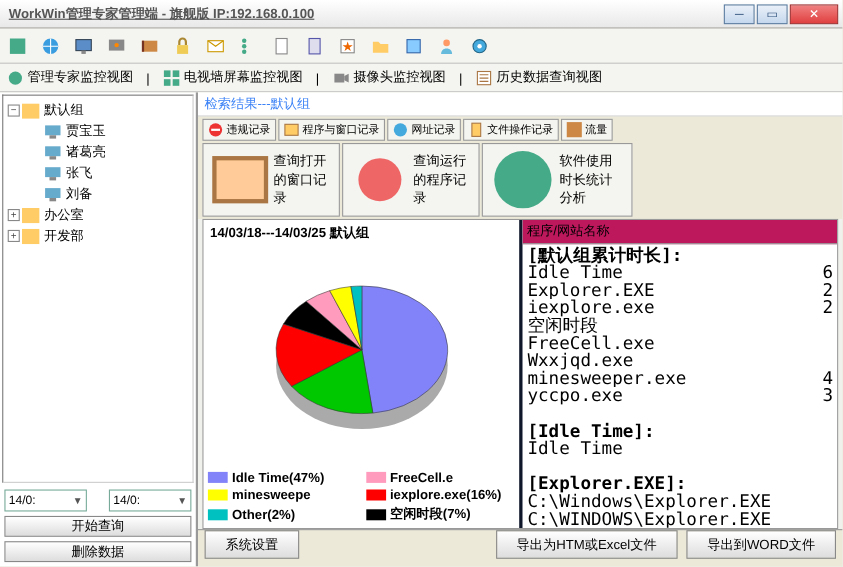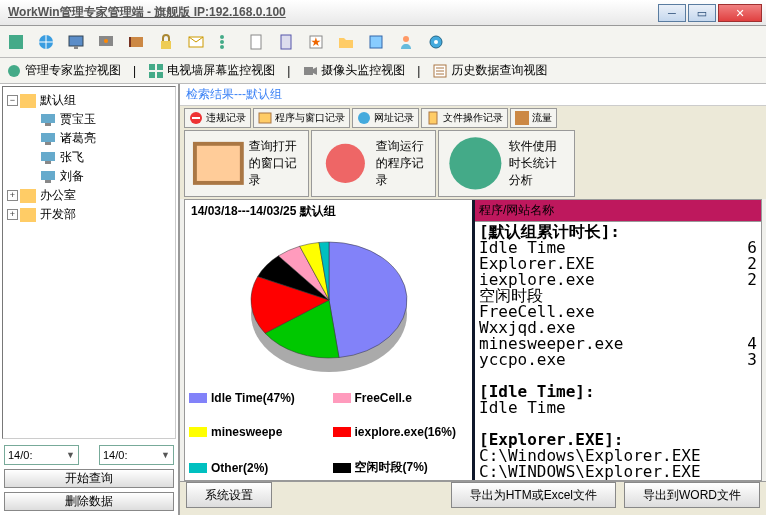--- a/index.html
+++ b/index.html
@@ -33,21 +33,21 @@
 .searchres { color: #3b82f6; padding: 2px 6px; background: #fff; border-bottom: 1px solid #ccc; }
 .rectabs { display: flex; flex-wrap: wrap; padding: 2px 4px; gap: 2px; background: #ece9d8; }
 .rectab { border: 1px solid #999; background: #f4f4f0; padding: 2px 4px; display: flex; align-items: center; gap: 3px; cursor: pointer; font-size: 10px; }
 .rectab .ricon { width: 14px; height: 14px; }
 .subtabs { display: flex; padding: 0 4px 2px; gap: 2px; background: #ece9d8; }
 .subtab { border: 1px solid #999; background: #f4f4f0; padding: 2px 6px; display: flex; align-items: center; gap: 3px; cursor: pointer; }
 .content { flex: 1; display: flex; border: 1px solid #999; margin: 0 4px; background: #fff; overflow: hidden; }
 .chartarea { width: 290px; display: flex; flex-direction: column; border-right: 3px solid #0f172a; }
 .charthdr { font-weight: bold; padding: 3px 6px; }
 .piewrap { flex: 1; display: flex; align-items: center; justify-content: center; }
-.legend { padding: 4px; display: grid; grid-template-columns: 1fr 1fr; gap: 20px 8px; font-size: 12px; font-weight: bold; }
+.legend { padding: 4px; display: grid; grid-template-columns: 1fr 1fr; gap: 2px 8px; font-size: 12px; font-weight: bold; }
 .legitem { display: flex; align-items: center; gap: 4px; }
 .legsw { width: 18px; height: 10px; }
 .listarea { flex: 1; display: flex; flex-direction: column; overflow: hidden; }
 .listhdr { background: #be185d; border-bottom: 1px solid #999; padding: 2px 4px; display: flex; }
 .listhdr .col1 { flex: 1; }
 .listbody { flex: 1; overflow: auto; padding: 2px 4px; font-family: "SimSun", monospace; font-size: 16px; line-height: 16px; }
 .listrow { display: flex; }
 .listrow .c1 { flex: 1; white-space: nowrap; overflow: hidden; }
 .listrow .c2 { width: 20px; text-align: right; }
 .grouphdr { font-weight: bold; }

